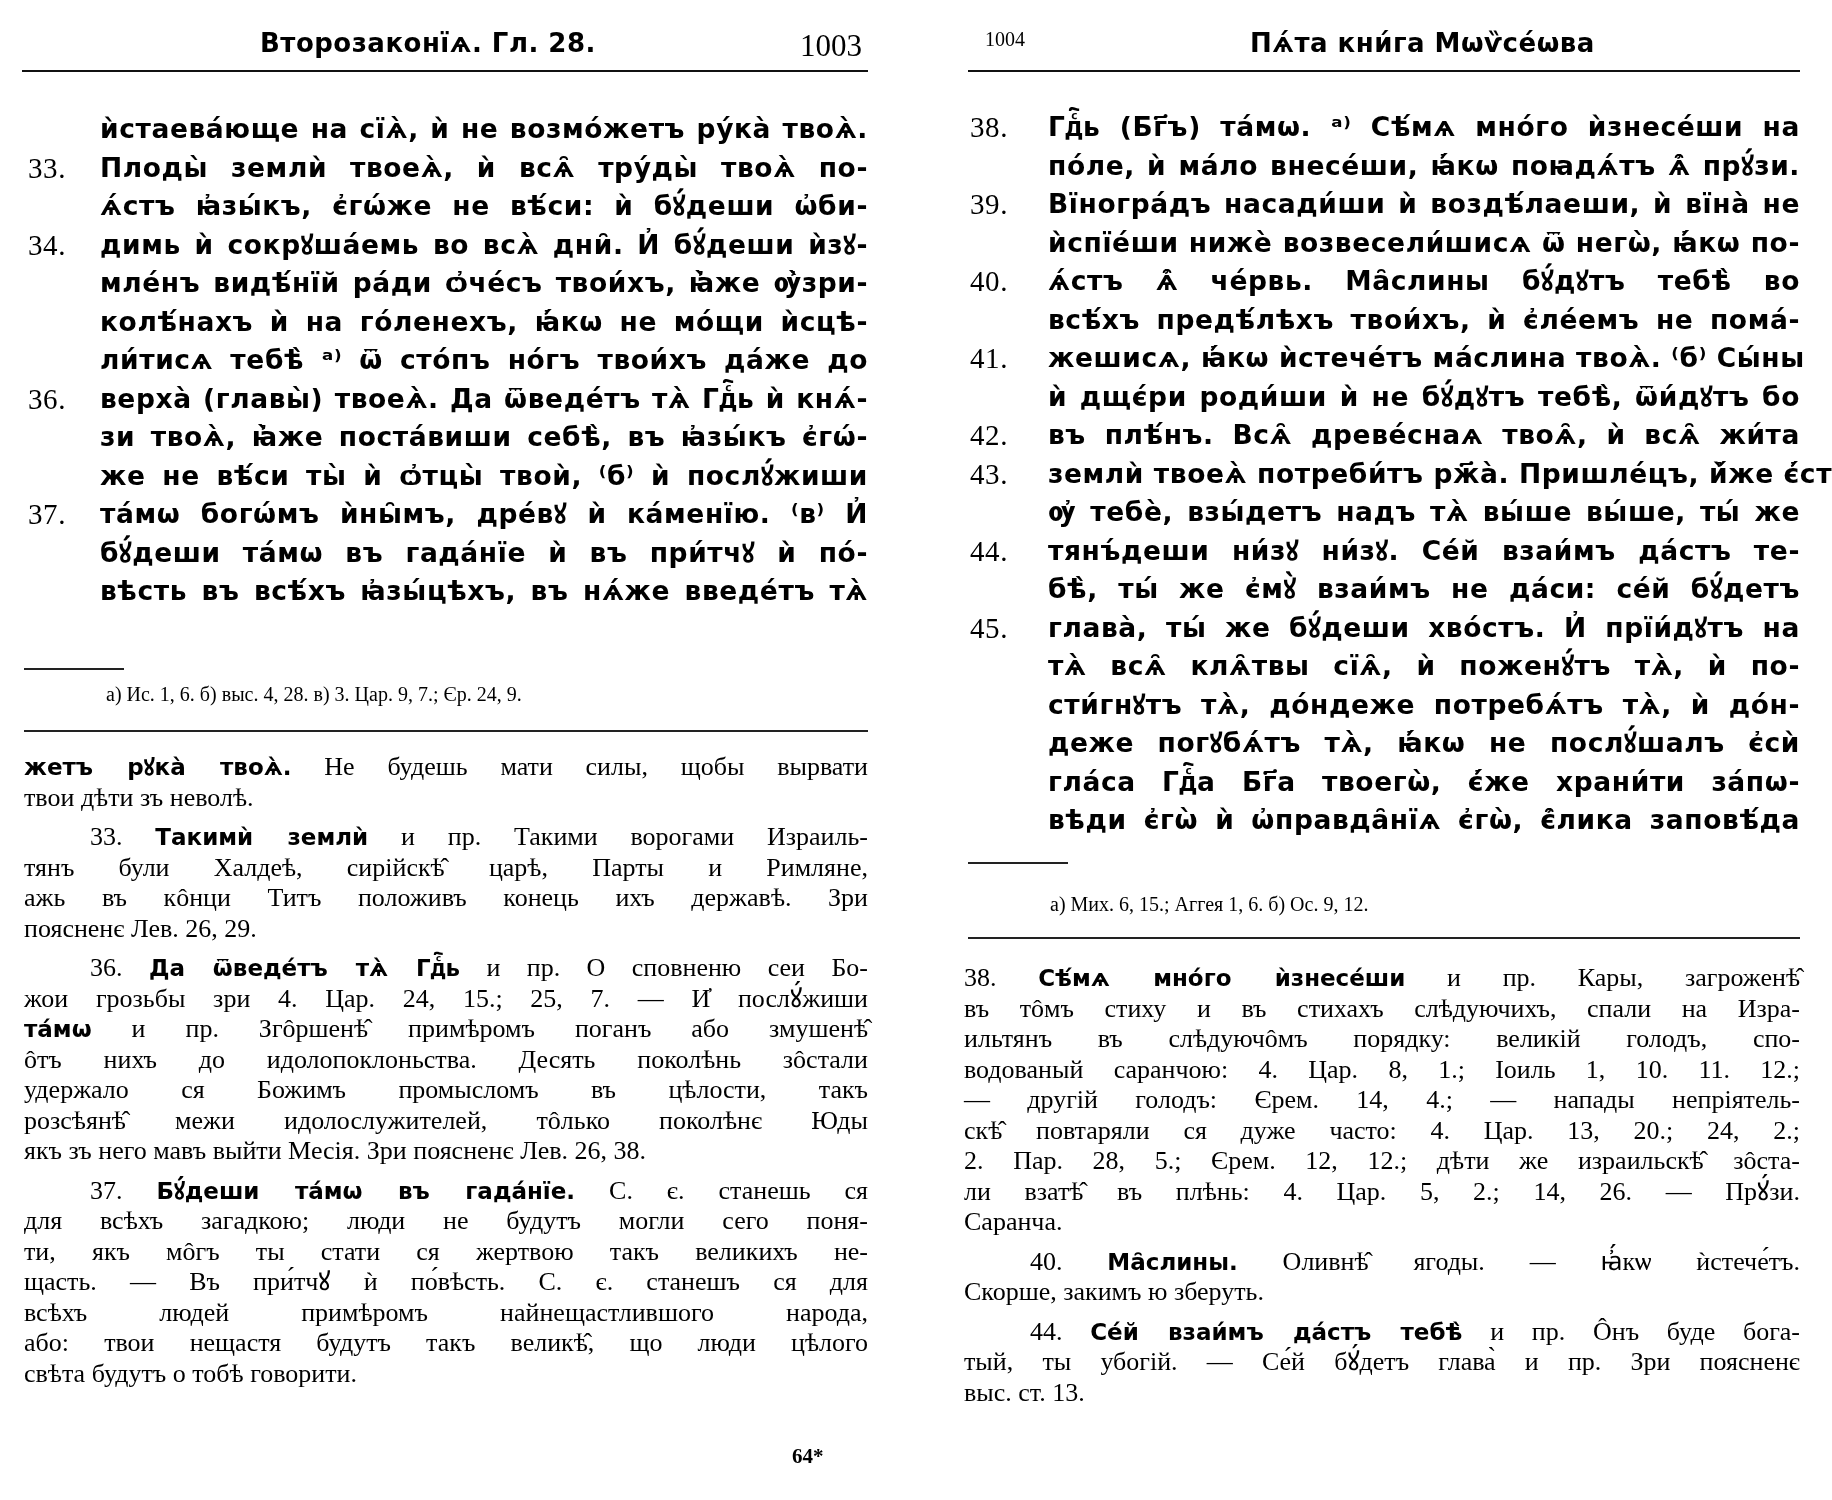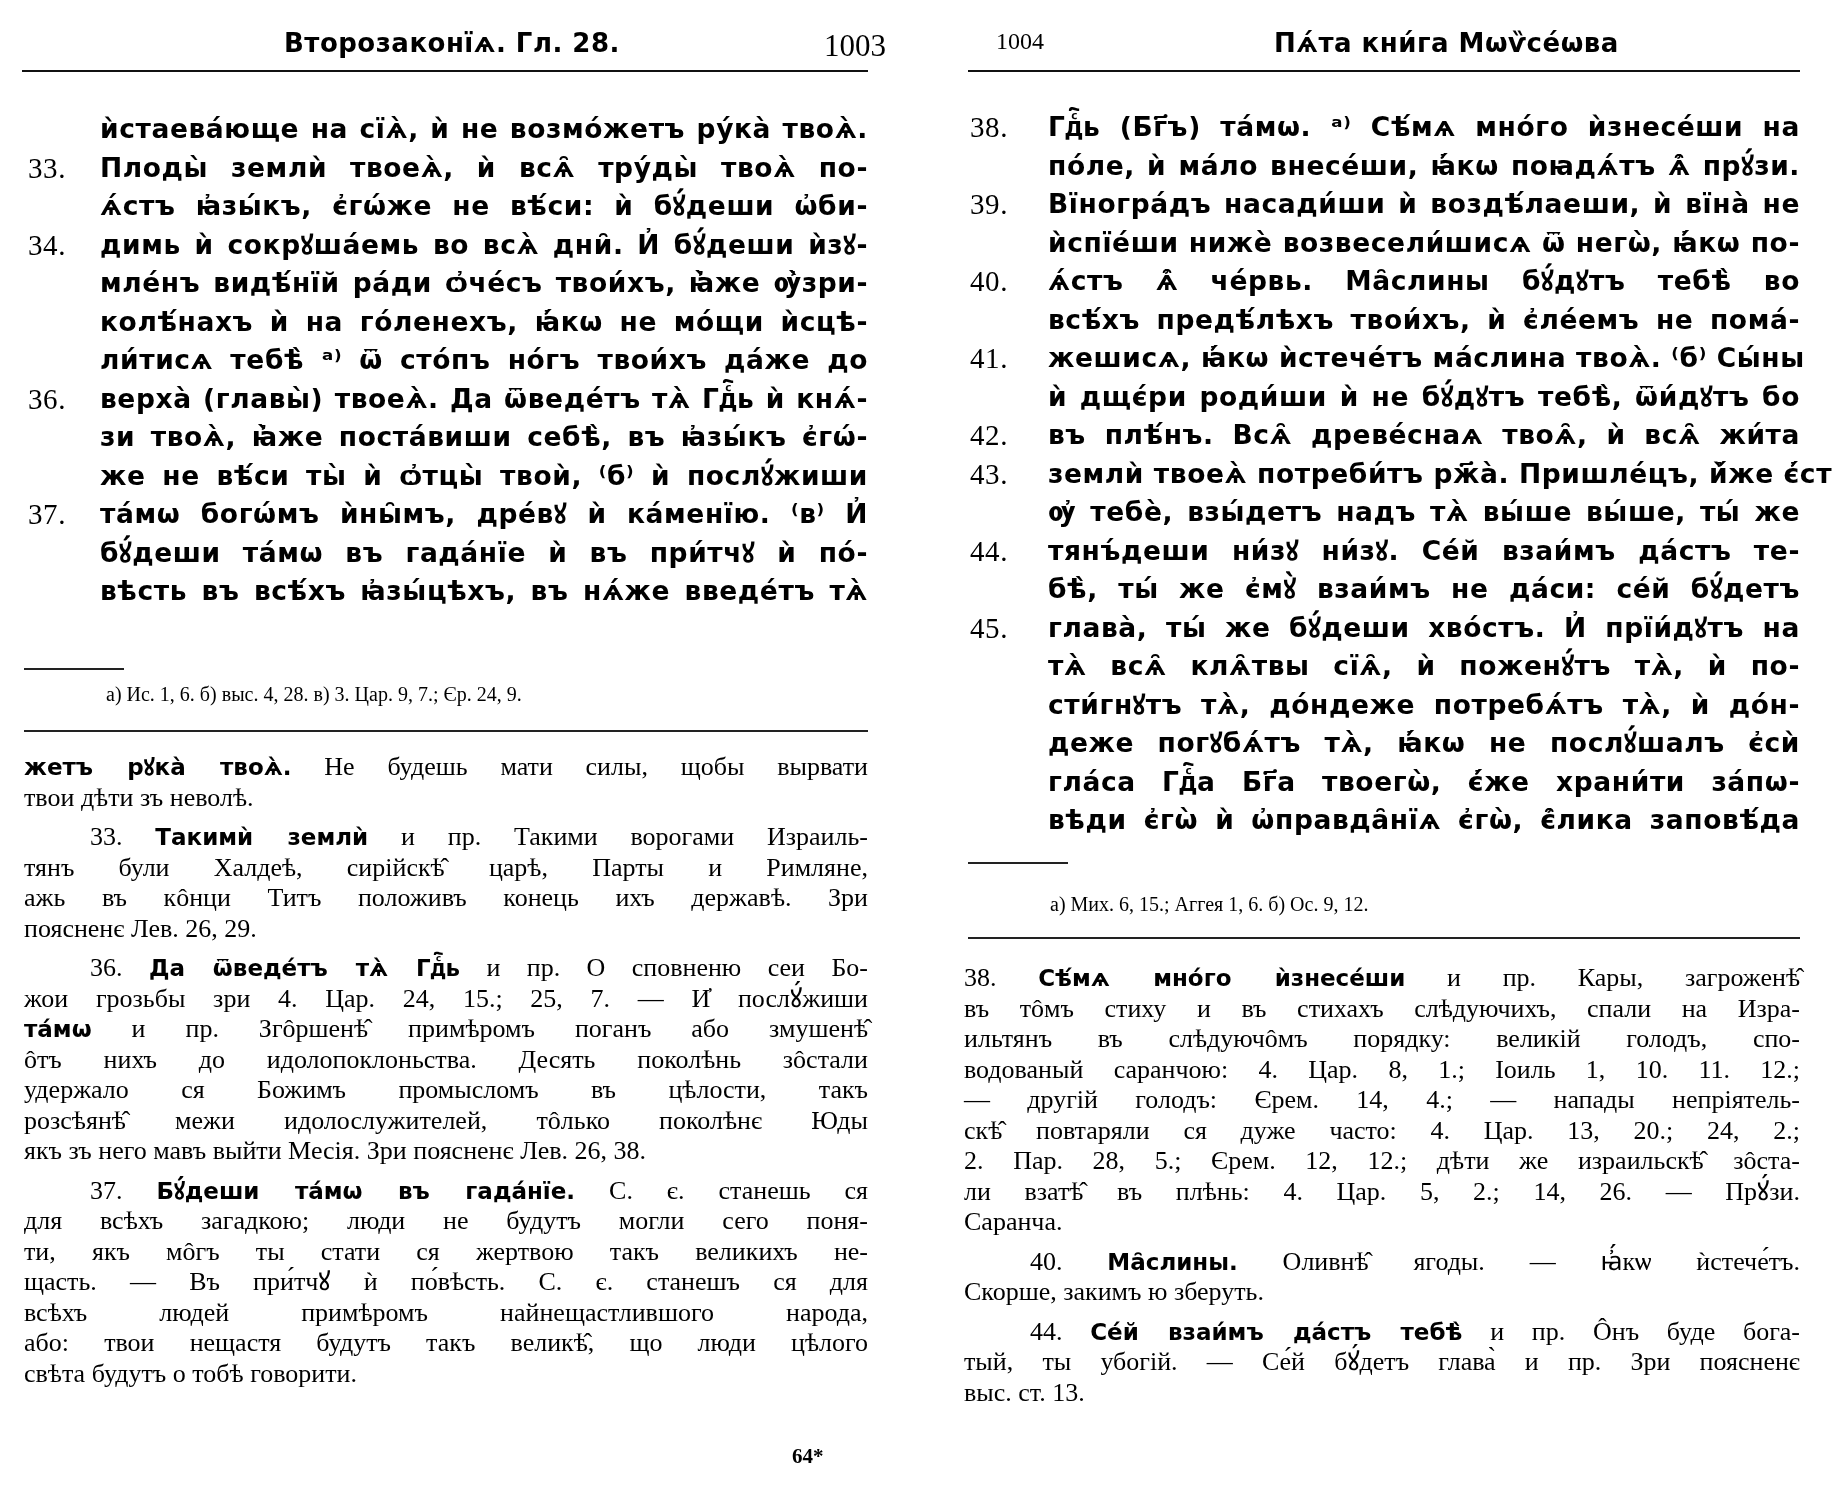--- a/index.html
+++ b/index.html
@@ -3,24 +3,24 @@
 <meta charset="utf-8">
 <style>
   * { box-sizing: border-box; margin: 0; padding: 0; }
   html, body { width: 1832px; height: 1500px; background: #ffffff; overflow: hidden; }
   body { position: relative; color: #000; font-family: "Liberation Serif", serif; }
 
   .page { position: absolute; top: 0; height: 1500px; }
   .page-left { left: 0; width: 916px; }
   .page-right { left: 960px; width: 872px; }
 
-  .running-head { position: absolute; top: 24px; height: 40px; width: 100%; font-size: 27px; margin-left: 24px; }
+  .running-head { position: absolute; top: 24px; height: 40px; width: 100%; font-size: 27px; }
   .page-left .running-head .title { position: absolute; left: 260px; top: 4px; font-family: "DejaVu Sans", sans-serif; font-weight: bold; font-size: 26px; letter-spacing: 0.5px; }
   .page-left .running-head .num { position: absolute; left: 800px; top: 4px; font-size: 31px; }
-  .page-right .running-head .num { position: absolute; left: 12px; top: 4px; font-size: 24px; }
+  .page-right .running-head .num { position: absolute; left: 25px; top: 4px; font-size: 20px; }
   .page-right .running-head .title { position: absolute; left: 290px; top: 4px; font-family: "DejaVu Sans", sans-serif; font-weight: bold; font-size: 26px; letter-spacing: 0.5px; }
   .head-rule { position: absolute; top: 70px; height: 2px; background: #111; }
   .page-left .head-rule { left: 22px; width: 846px; }
   .page-right .head-rule { left: 8px; width: 832px; }
 
   .scripture { position: absolute; font-family: "DejaVu Sans", sans-serif; font-weight: bold; font-size: 26.5px; line-height: 38.5px; letter-spacing: 0.6px; }
   .page-left .scripture { left: 28px; top: 110px; width: 840px; }
   .page-right .scripture { left: 10px; top: 108px; width: 830px; }
   .sline { position: relative; height: 38.5px; white-space: nowrap; }
   .vnum { position: absolute; left: 0; top: 0; font-family: "Liberation Serif", serif; font-weight: normal; font-size: 29px; }

